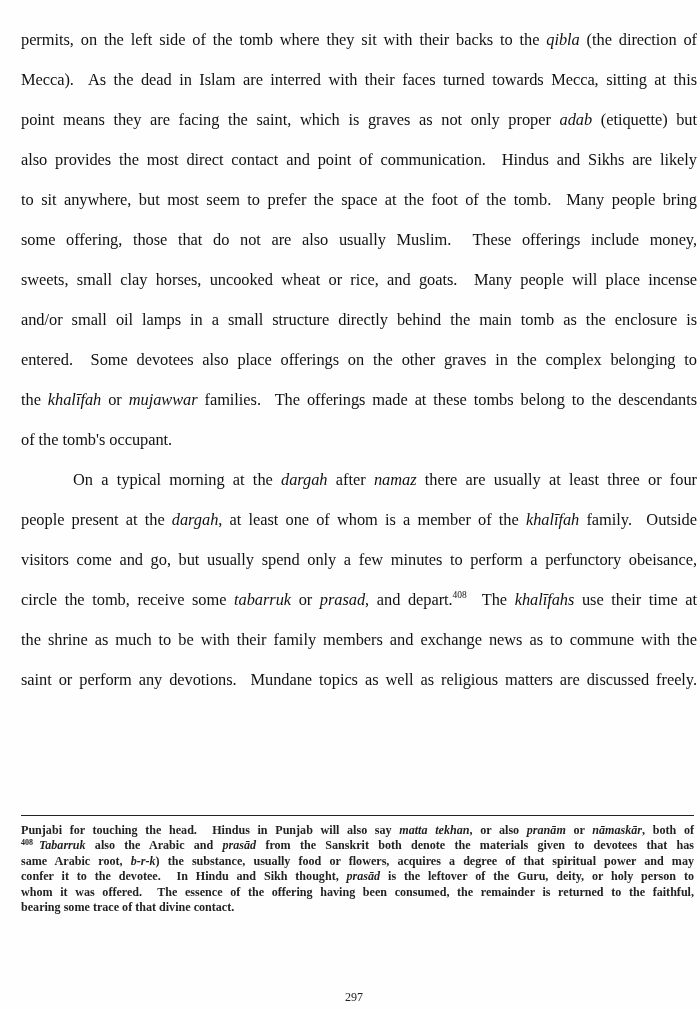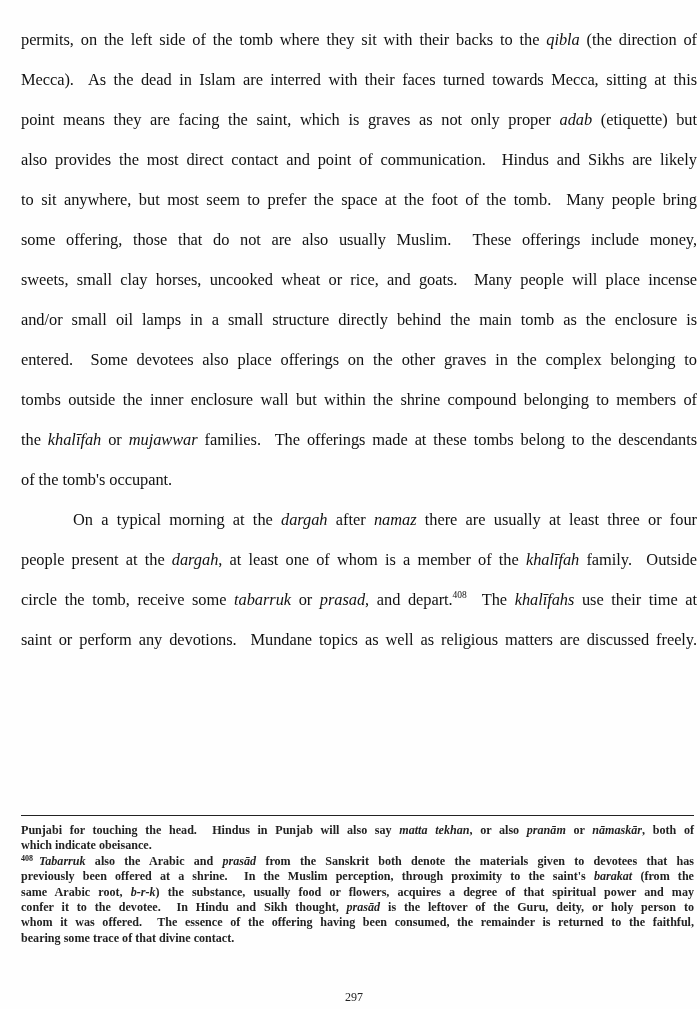--- a/index.html
+++ b/index.html
@@ -100,33 +100,32 @@
   <div class="body-text" id="body-text">
       <span class="line justify"><span>permits, on the left side of the tomb where they sit with their backs to the </span><i>qibla</i><span> (the direction of</span></span>
       <span class="line justify"><span>Mecca).&nbsp;  As the dead in Islam are interred with their faces turned towards Mecca, sitting at this</span></span>
       <span class="line justify"><span>point means they are facing the saint, which is graves as not only proper </span><i>adab</i><span> (etiquette) but</span></span>
       <span class="line justify"><span>also provides the most direct contact and point of communication.&nbsp; Hindus and Sikhs are likely</span></span>
       <span class="line justify"><span>to sit anywhere, but most seem to prefer the space at the foot of the tomb.&nbsp; Many people bring</span></span>
       <span class="line justify"><span>some offering, those that do not are also usually Muslim.&nbsp; These offerings include money,</span></span>
       <span class="line justify"><span>sweets, small clay horses, uncooked wheat or rice, and goats.&nbsp; Many people will place incense</span></span>
       <span class="line justify"><span>and/or small oil lamps in a small structure directly behind the main tomb as the enclosure is</span></span>
       <span class="line justify"><span>entered.&nbsp; Some devotees also place offerings on the other graves in the complex belonging to</span></span>
-      <span class="line justify"><span>tombs outside the inner enclosure wall but within the shrine compound belonging to members of</span></span>
       <span class="line justify"><span>the </span><i>khalīfah</i><span> or </span><i>mujawwar</i><span> families.&nbsp; The offerings made at these tombs belong to the descendants</span></span>
       <span class="line"><span>of the tomb's occupant.</span></span>
       <span class="line justify indent"><span>On a typical morning at the </span><i>dargah</i><span> after </span><i>namaz</i><span> there are usually at least three or four</span></span>
       <span class="line justify"><span>people present at the </span><i>dargah</i><span>, at least one of whom is a member of the </span><i>khalīfah</i><span> family.&nbsp; Outside</span></span>
+      <span class="line justify"><span>visitors come and go, but usually spend only a few minutes to perform a perfunctory obeisance,</span></span>
       <span class="line justify"><span>circle the tomb, receive some </span><i>tabarruk</i><span> or </span><i>prasad</i><span>, and depart.</span><sup class="fnref">408</sup><span>&nbsp; The </span><i>khalīfahs</i><span> use their time at</span></span>
+      <span class="line justify"><span>the shrine as much to be with their family members and exchange news as to commune with the</span></span>
       <span class="line justify"><span>saint or perform any devotions.&nbsp; Mundane topics as well as religious matters are discussed freely.</span></span>
     </div>
   <div class="rule"></div>
   <div class="footnotes" id="footnotes">
       <span class="fn-line justify"><span>Punjabi for touching the head.&nbsp; Hindus in Punjab will also say </span><i>matta tekhan</i><span>, or also </span><i>pranām</i><span> or </span><i>nāmaskār</i><span>, both of</span></span>
-      <span class="fn-line"><span>which indicate obeisance.</span></span>
       <span class="fn-line justify"><span class="fn-num">408</span><i>Tabarruk</i><span> also the Arabic and </span><i>prasād</i><span> from the Sanskrit both denote the materials given to devotees that has</span></span>
-      <span class="fn-line justify"><span>previously been offered at a shrine.&nbsp; In the Muslim perception, through proximity to the saint's </span><i>barakat</i><span> (from the</span></span>
       <span class="fn-line justify"><span>same Arabic root, </span><i>b-r-k</i><span>) the substance, usually food or flowers, acquires a degree of that spiritual power and may</span></span>
       <span class="fn-line justify"><span>confer it to the devotee.&nbsp; In Hindu and Sikh thought, </span><i>prasād</i><span> is the leftover of the Guru, deity, or holy person to</span></span>
       <span class="fn-line justify"><span>whom it was offered.&nbsp; The essence of the offering having been consumed, the remainder is returned to the faithful,</span></span>
       <span class="fn-line"><span>bearing some trace of that divine contact.</span></span>
     </div>
   <div class="page-number">297</div>
 </div>
 
 </body></html>

